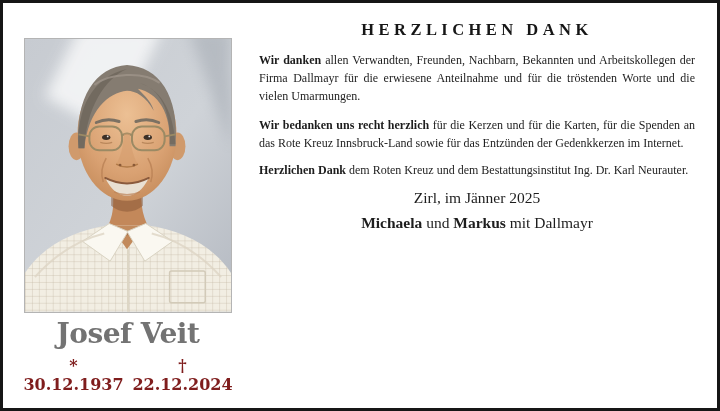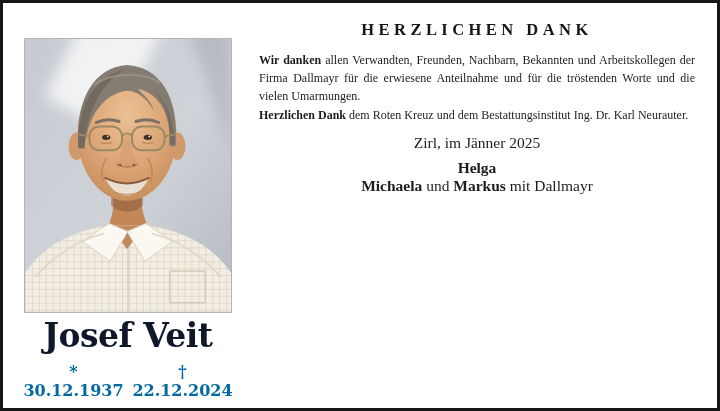--- a/index.html
+++ b/index.html
@@ -12,34 +12,34 @@
   
   .left-col { flex:0 0 250px; width:250px; text-align:center; }
   .photo-frame {
     box-sizing:border-box; width:208px; height:275px;
     margin:35px auto 0; border:1px solid #b4b4b4; background:#cdd1d6;
     overflow:hidden;
   }
   .photo-frame svg { display:block; }
   .deceased-name {
     margin:6px 0 3px; font-family:"DejaVu Serif", serif; font-weight:bold;
-    font-size:33px; line-height:1.05; letter-spacing:-0.5px; color:#0f172a;
+    font-size:28px; line-height:1.05; letter-spacing:-0.5px; color:#737373;
   }
   .dates {
     width:218px; margin:8px auto 0; display:flex; justify-content:space-between;
-    font-family:"DejaVu Serif", serif; font-weight:bold; font-size:16px; color:#0369a1;
+    font-family:"DejaVu Serif", serif; font-weight:bold; font-size:16px; color:#7f1d1d;
   }
   
   .right-col { flex:1 1 auto; padding:17px 22px 0 6px; }
   .heading {
     margin:0; text-align:center; font-weight:bold; font-size:16.5px;
     letter-spacing:0.27em; white-space:nowrap; color:#161616;
   }
   .para { margin:11px 0 0; font-size:12px; line-height:18px; text-align:justify; }
-  .para.tight { margin-top:1px; }
+  .para.tight { margin-top:9px; }
   .para b, .sig b { font-weight:bold; }
   .place-date { margin:10px 0 0; text-align:center; font-size:15.5px; line-height:18px;font-family:Liberation Serif, serif; }
   .sig { margin:7px 0 0; text-align:center; font-size:15.5px; line-height:18px; }
   .sig-line1 { font-weight:bold; }
 </style>
 </head>
 <body>
 
 <div class="card">
 
@@ -135,26 +135,26 @@
       <span>† 22.12.2024</span>
     </div>
   </div>
 
   <div class="right-col">
 
     <h1 class="heading">HERZLICHEN DANK</h1>
 
     <p class="para"><b>Wir danken</b><span> allen Verwandten, Freunden, Nachbarn, Bekannten und Arbeitskollegen der Firma Dallmayr für die erwiesene Anteilnahme und für die tröstenden Worte und die vielen Umarmungen.</span></p>
 
+    <p class="para"><b>Wir bedanken uns recht herzlich</b><span> für die Kerzen und für die Karten, für die Spenden an das Rote Kreuz Innsbruck-Land sowie für das Entzünden der Gedenkkerzen im Internet.</span></p>
 
 
     <p class="para tight"><b>Herzlichen Dank</b><span> dem Roten Kreuz und dem Bestattungsinstitut Ing. Dr. Karl Neurauter.</span></p>
 
 
     <p class="place-date">Zirl, im Jänner 2025</p>
 
     <div class="sig">
-      <div class="sig-line1">Helga</div>
       <div><b>Michaela</b><span> und </span><b>Markus</b><span> mit Dallmayr</span></div>
     </div>
 
   </div>
 </div>
 
 </body></html>

